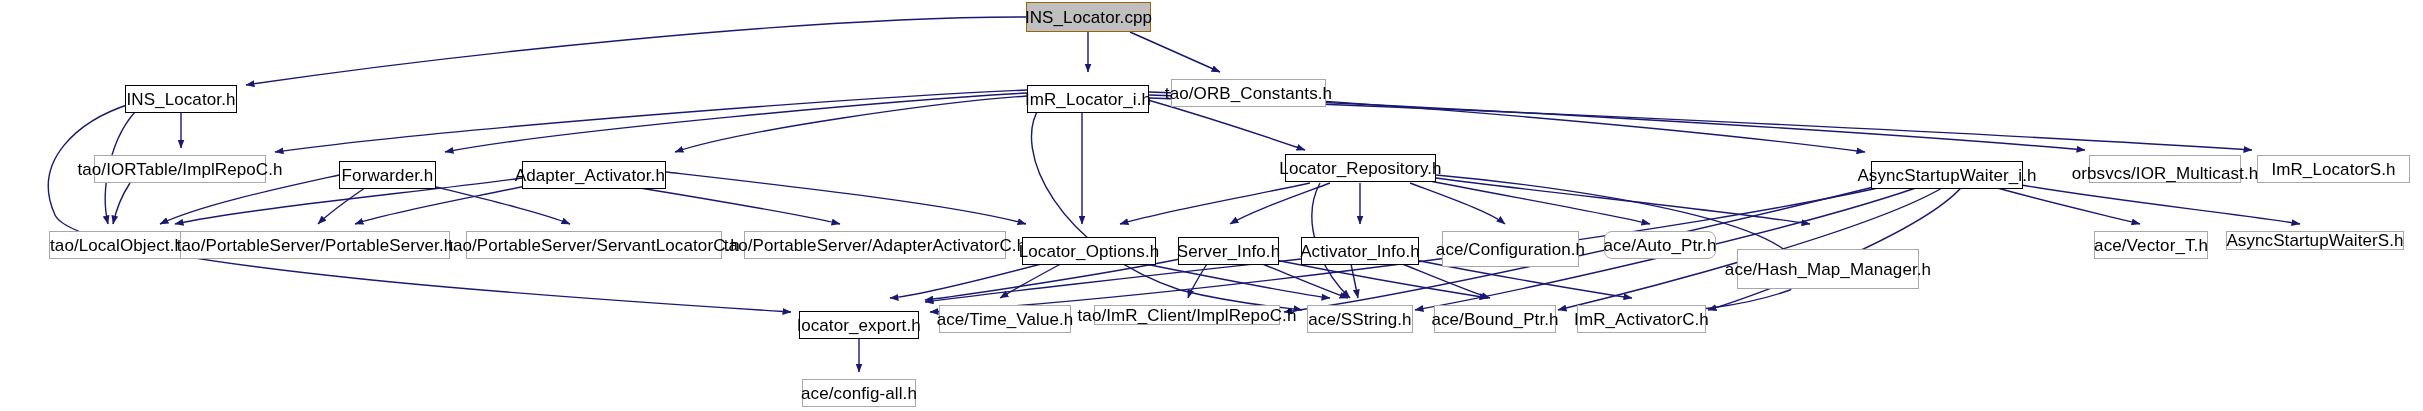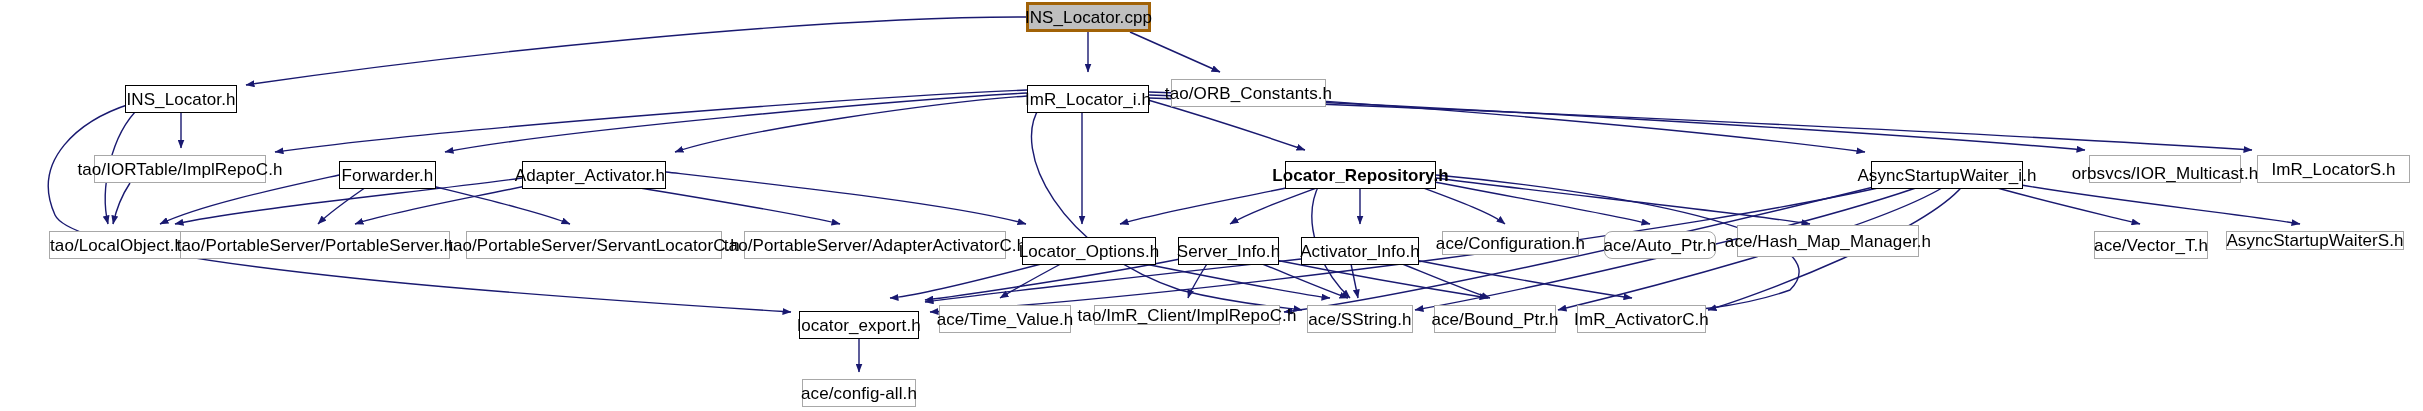--- a/index.html
+++ b/index.html
@@ -37,21 +37,21 @@
     line-height: 1;
     white-space: nowrap;
     letter-spacing: 0.1px;
   }
   .node.strong {
     border: 1px solid #000000;
     margin-top: 6px;
   }
   .node.root {
     background: #bfbfbf;
-    border: 3px solid #a16207;
+    border: 1px solid #a16207;
   }
   .node-label {
     pointer-events: none;
   }
 </style>
 </head>
 <body>
 
 <div id="graph-root">
   <svg id="edge-layer" viewBox="0 0 2423 411" xmlns="http://www.w3.org/2000/svg">
@@ -128,21 +128,21 @@
       </div>
       <div class="node" style="left: 94px; top: 155px; width: 172px; height: 28px;">
         <span class="node-label">tao/IORTable/ImplRepoC.h</span>
       </div>
       <div class="node strong" style="left: 339px; top: 155px; width: 97px; height: 28px;">
         <span class="node-label">Forwarder.h</span>
       </div>
       <div class="node strong" style="left: 522px; top: 155px; width: 144px; height: 28px; justify-content: flex-end;">
         <span class="node-label">Adapter_Activator.h</span>
       </div>
-      <div class="node strong" style="left: 1285px; top: 155px; width: 151px; height: 28px; font-weight: bold;">
+      <div class="node strong" style="left: 1285px; top: 148px; width: 151px; height: 28px;">
         <span class="node-label">Locator_Repository.h</span>
       </div>
       <div class="node strong" style="left: 1871px; top: 155px; width: 152px; height: 28px;">
         <span class="node-label">AsyncStartupWaiter_i.h</span>
       </div>
       <div class="node" style="left: 2089px; top: 155px; width: 152px; height: 28px; align-items: flex-end;">
         <span class="node-label">orbsvcs/IOR_Multicast.h</span>
       </div>
       <div class="node" style="left: 2257px; top: 155px; width: 153px; height: 28px;">
         <span class="node-label">ImR_LocatorS.h</span>
@@ -161,27 +161,27 @@
       </div>
       <div class="node strong" style="left: 1022px; top: 231px; width: 134px; height: 28px;">
         <span class="node-label">Locator_Options.h</span>
       </div>
       <div class="node strong" style="left: 1178px; top: 231px; width: 101px; height: 28px;">
         <span class="node-label">Server_Info.h</span>
       </div>
       <div class="node strong" style="left: 1301px; top: 231px; width: 118px; height: 28px;">
         <span class="node-label">Activator_Info.h</span>
       </div>
-      <div class="node" style="left: 1442px; top: 231px; width: 137px; height: 24px;">
+      <div class="node" style="left: 1442px; top: 231px; width: 137px; height: 36px;">
         <span class="node-label">ace/Configuration.h</span>
       </div>
       <div class="node" style="left: 1604px; top: 231px; width: 112px; height: 28px; border-radius: 8px;">
         <span class="node-label">ace/Auto_Ptr.h</span>
       </div>
-      <div class="node" style="left: 1737px; top: 225px; width: 182px; height: 32px;">
+      <div class="node" style="left: 1737px; top: 249px; width: 182px; height: 40px;">
         <span class="node-label">ace/Hash_Map_Manager.h</span>
       </div>
       <div class="node" style="left: 2094px; top: 231px; width: 114px; height: 28px;">
         <span class="node-label">ace/Vector_T.h</span>
       </div>
       <div class="node" style="left: 2226px; top: 231px; width: 178px; height: 19px;">
         <span class="node-label">AsyncStartupWaiterS.h</span>
       </div>
       <div class="node strong" style="left: 799px; top: 305px; width: 120px; height: 28px;">
         <span class="node-label">locator_export.h</span>

